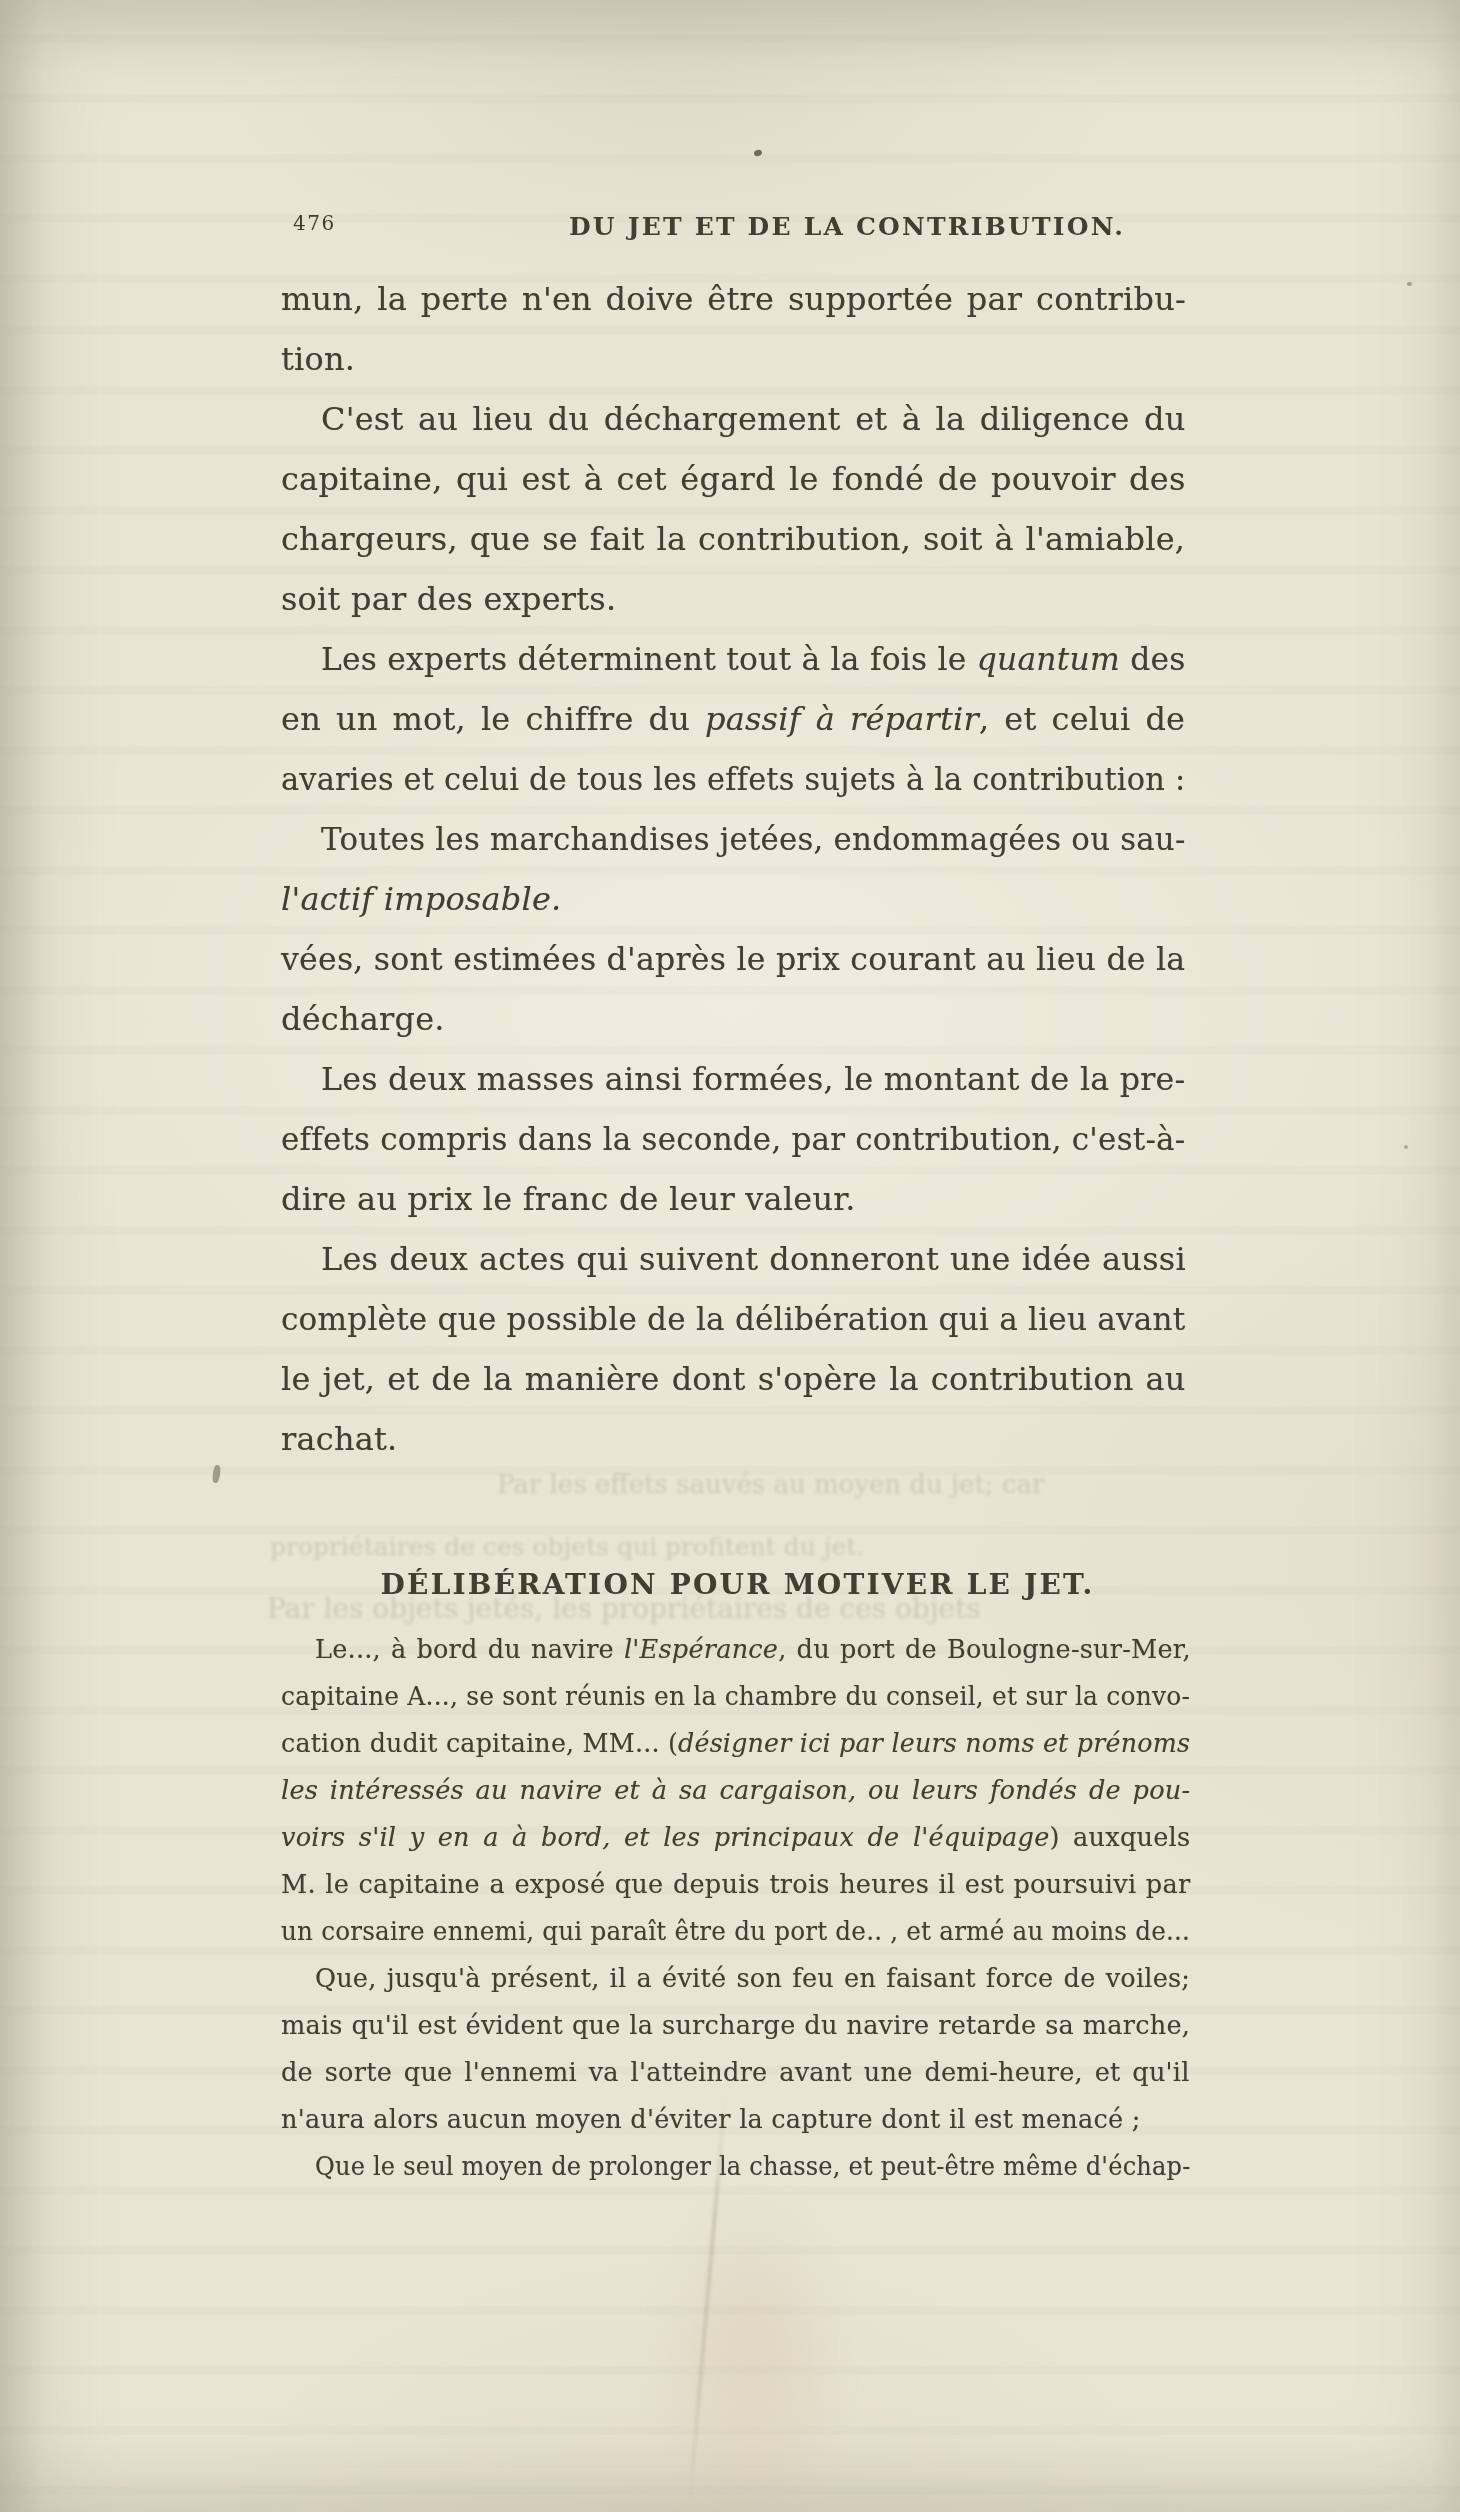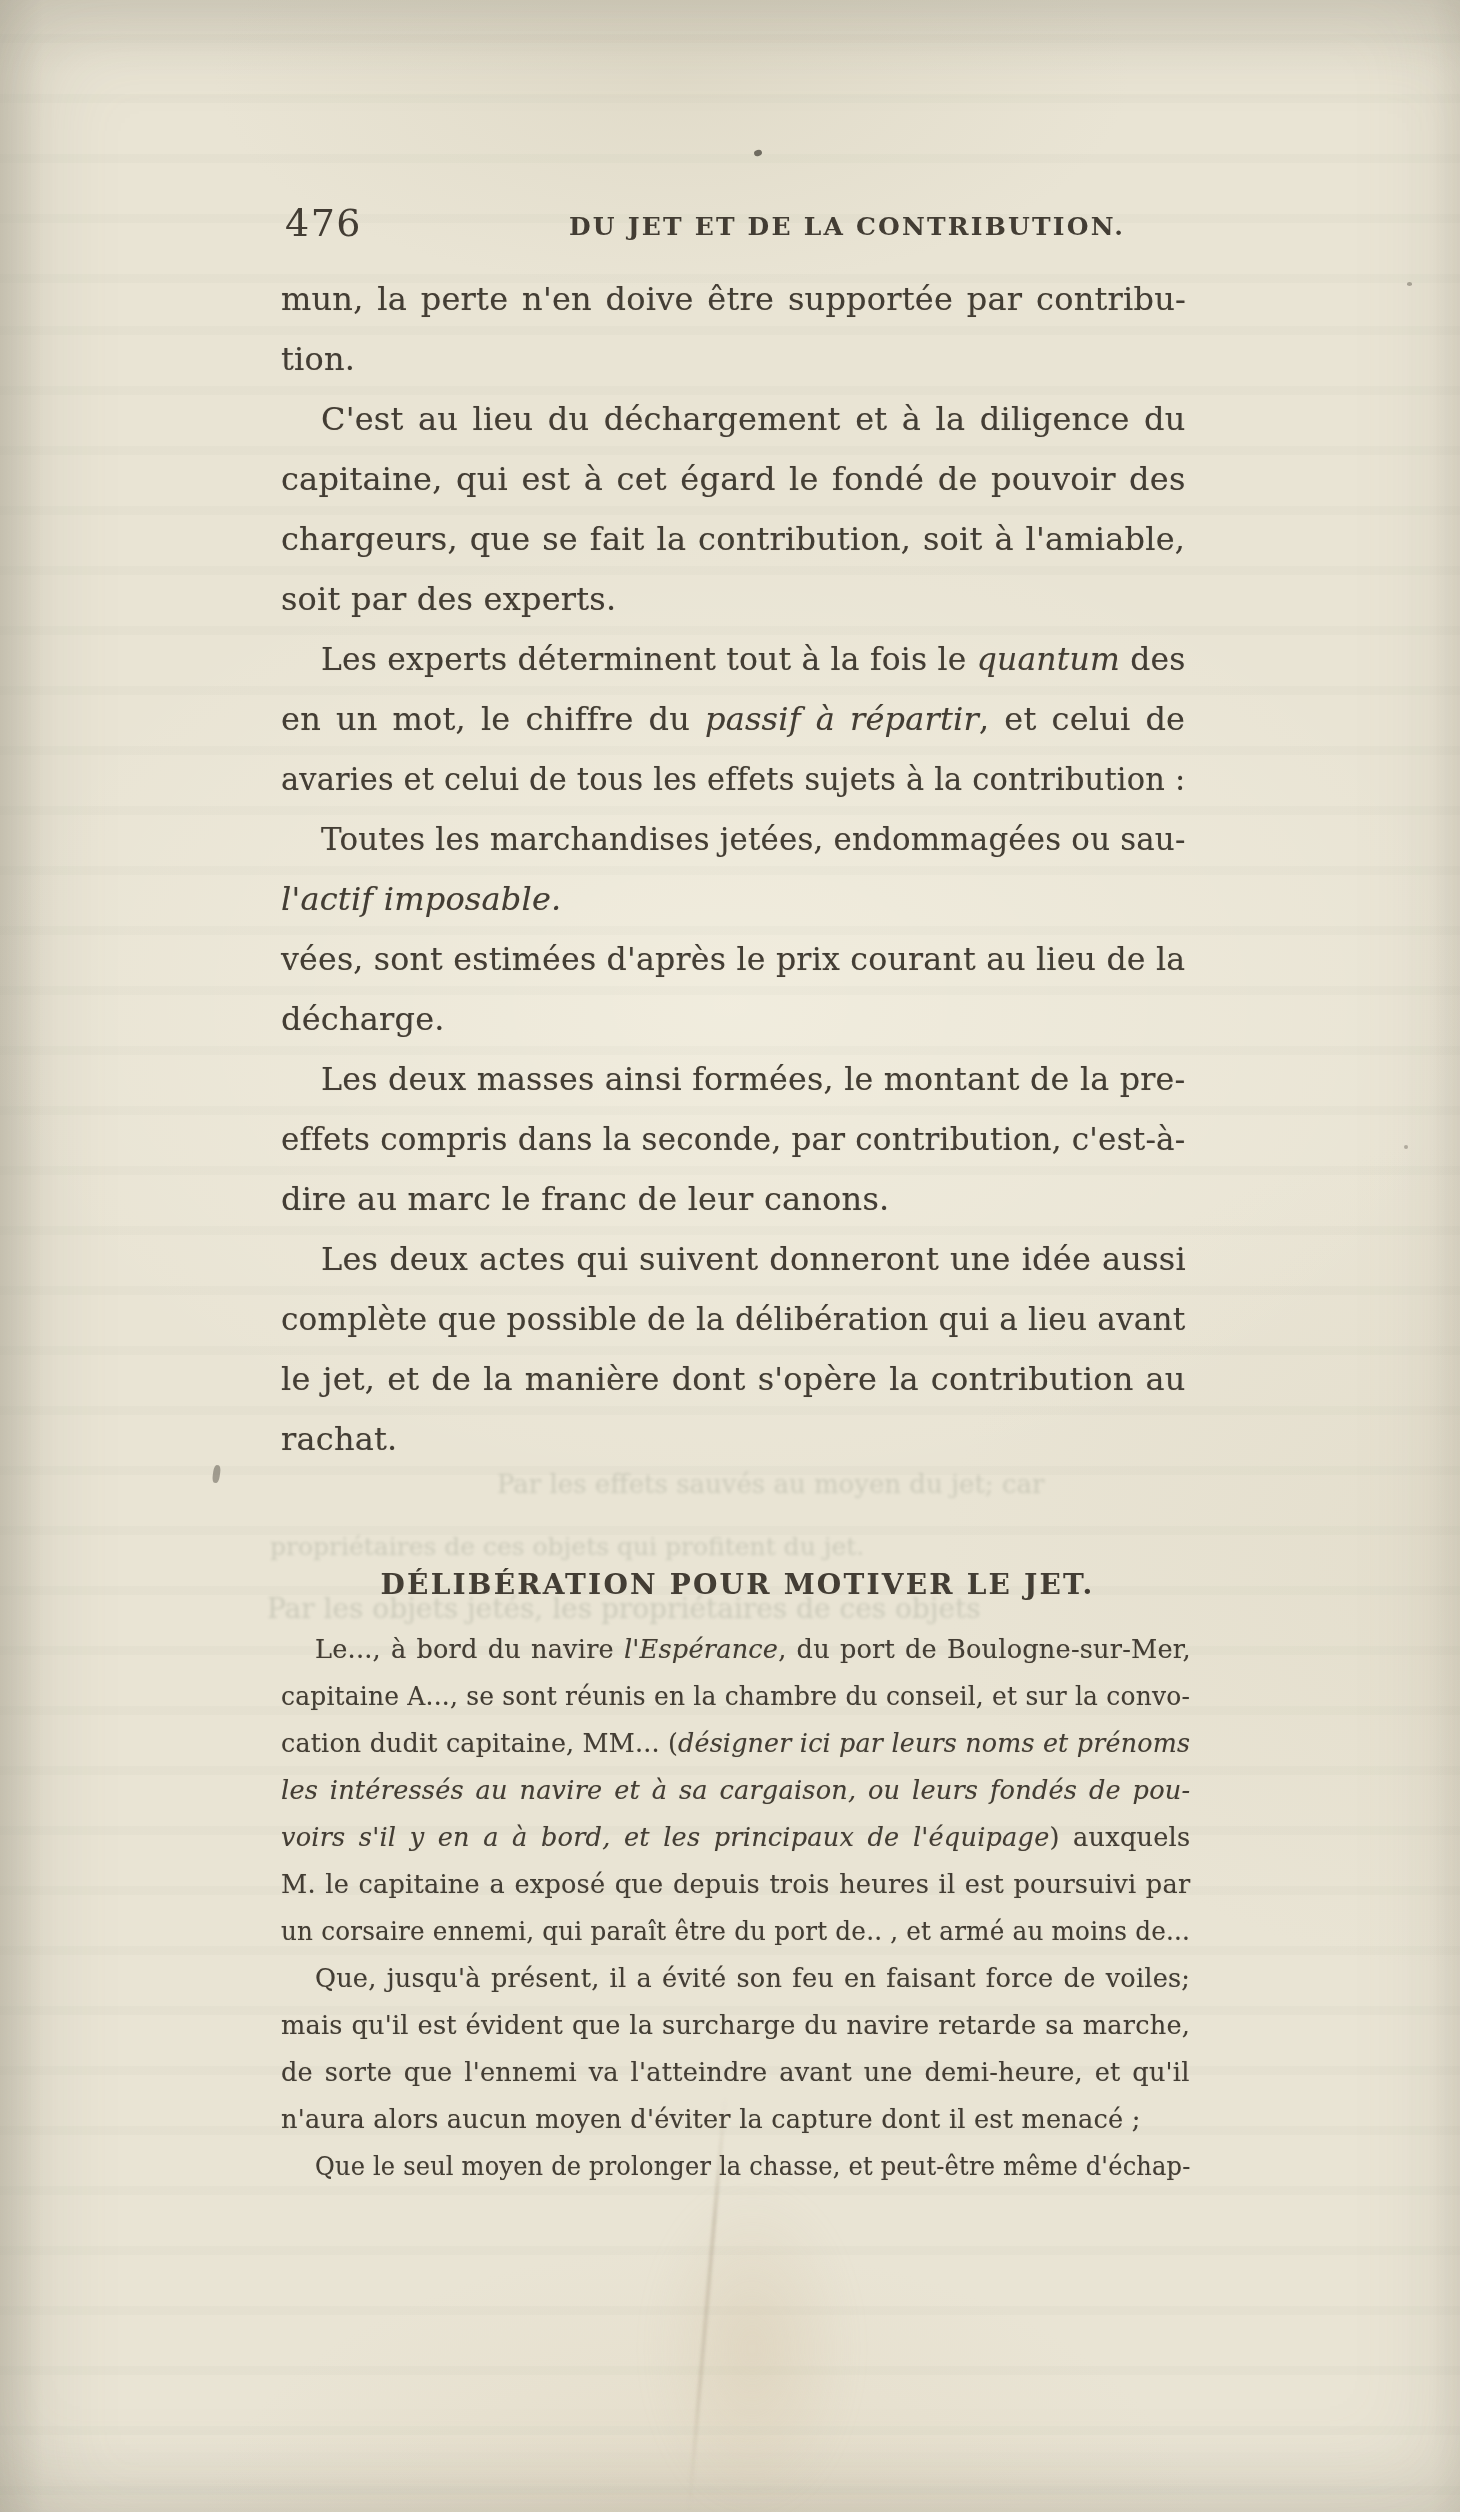--- a/index.html
+++ b/index.html
@@ -19,21 +19,21 @@
       linear-gradient(0deg, rgba(148,143,126,.08), rgba(148,143,126,0) 3%);
     box-shadow:inset 33px 25.6px 88px rgba(110,105,88,.18), inset -25.6px -25.6px 88px rgba(130,124,106,.12);
     overflow:hidden;
     color:var(--ink,#433d34);
   }
   .texture{
     position:absolute;inset:0;pointer-events:none;
     background-image:repeating-linear-gradient(180deg, rgba(150,158,138,.05) 0 8.8px, rgba(150,158,138,0) 8.8px 60px);
     background-position:0 326px;
   }
-  .pgnum{position:absolute;left:285px;top:205px;height:37px;line-height:37px;font-size:38px;letter-spacing:1.5px;}
+  .pgnum{position:absolute;left:293px;top:205px;height:37px;line-height:37px;font-size:20px;letter-spacing:1.5px;}
   .runtitle{
     position:absolute;left:562px;top:210px;width:570px;height:34px;line-height:34px;
     text-align:center;font-size:25px;font-weight:bold;letter-spacing:2.2px;white-space:nowrap;
   }
   .textblock{position:absolute;left:281px;width:909px;}
   .large{top:269px;font-size:32px;}
   .large .tline{height:60px;line-height:60px;}
   .small{top:1626px;font-size:25.6px;}
   .small .tline{height:47px;line-height:47px;}
   .tline{white-space:nowrap;letter-spacing:0.2px;}
@@ -79,21 +79,21 @@
       <div class="tline"><span class="inner"><span>soit par des experts.</span></span></div>
       <div class="tline" style="padding-left: 40px;"><span class="inner" style="transform: scaleX(0.981026);"><span>Les experts déterminent tout à la fois le </span><i>quantum</i><span> des</span></span></div>
       <div class="tline"><span class="inner" style="word-spacing: 4.6px;"><span>en un mot, le chiffre du </span><i>passif à répartir</i><span>, et celui de</span></span></div>
       <div class="tline"><span class="inner" style="transform: scaleX(0.951221);"><span>avaries et celui de tous les effets sujets à la contribution :</span></span></div>
       <div class="tline" style="padding-left: 40px;"><span class="inner" style="transform: scaleX(0.964857);"><span>Toutes les marchandises jetées, endommagées ou sau-</span></span></div>
       <div class="tline"><span class="inner"><i>l'actif imposable.</i></span></div>
       <div class="tline"><span class="inner" style="transform: scaleX(0.988733);"><span>vées, sont estimées d'après le prix courant au lieu de la</span></span></div>
       <div class="tline"><span class="inner"><span>décharge.</span></span></div>
       <div class="tline" style="padding-left: 40px;"><span class="inner" style="transform: scaleX(0.992416);"><span>Les deux masses ainsi formées, le montant de la pre-</span></span></div>
       <div class="tline"><span class="inner" style="transform: scaleX(0.969178);"><span>effets compris dans la seconde, par contribution, c'est-à-</span></span></div>
-      <div class="tline"><span class="inner"><span>dire au marc le franc de leur canons.</span></span></div>
+      <div class="tline"><span class="inner"><span>dire au prix le franc de leur valeur.</span></span></div>
       <div class="tline" style="padding-left: 40px;"><span class="inner" style="word-spacing: 0.6px;"><span>Les deux actes qui suivent donneront une idée aussi</span></span></div>
       <div class="tline"><span class="inner" style="transform: scaleX(0.972561);"><span>complète que possible de la délibération qui a lieu avant</span></span></div>
       <div class="tline"><span class="inner" style="word-spacing: 1.6px;"><span>le jet, et de la manière dont s'opère la contribution au</span></span></div>
       <div class="tline"><span class="inner"><span>rachat.</span></span></div>
     </div>
 
   <div class="heading">DÉLIBÉRATION POUR MOTIVER LE JET.</div>
 
   <div class="textblock small" id="block-small">
       <div class="tline" style="padding-left: 34px;"><span class="inner" style="word-spacing: 1.7px;"><span>Le..., à bord du navire </span><i>l'Espérance</i><span>, du port de Boulogne-sur-Mer,</span></span></div>

